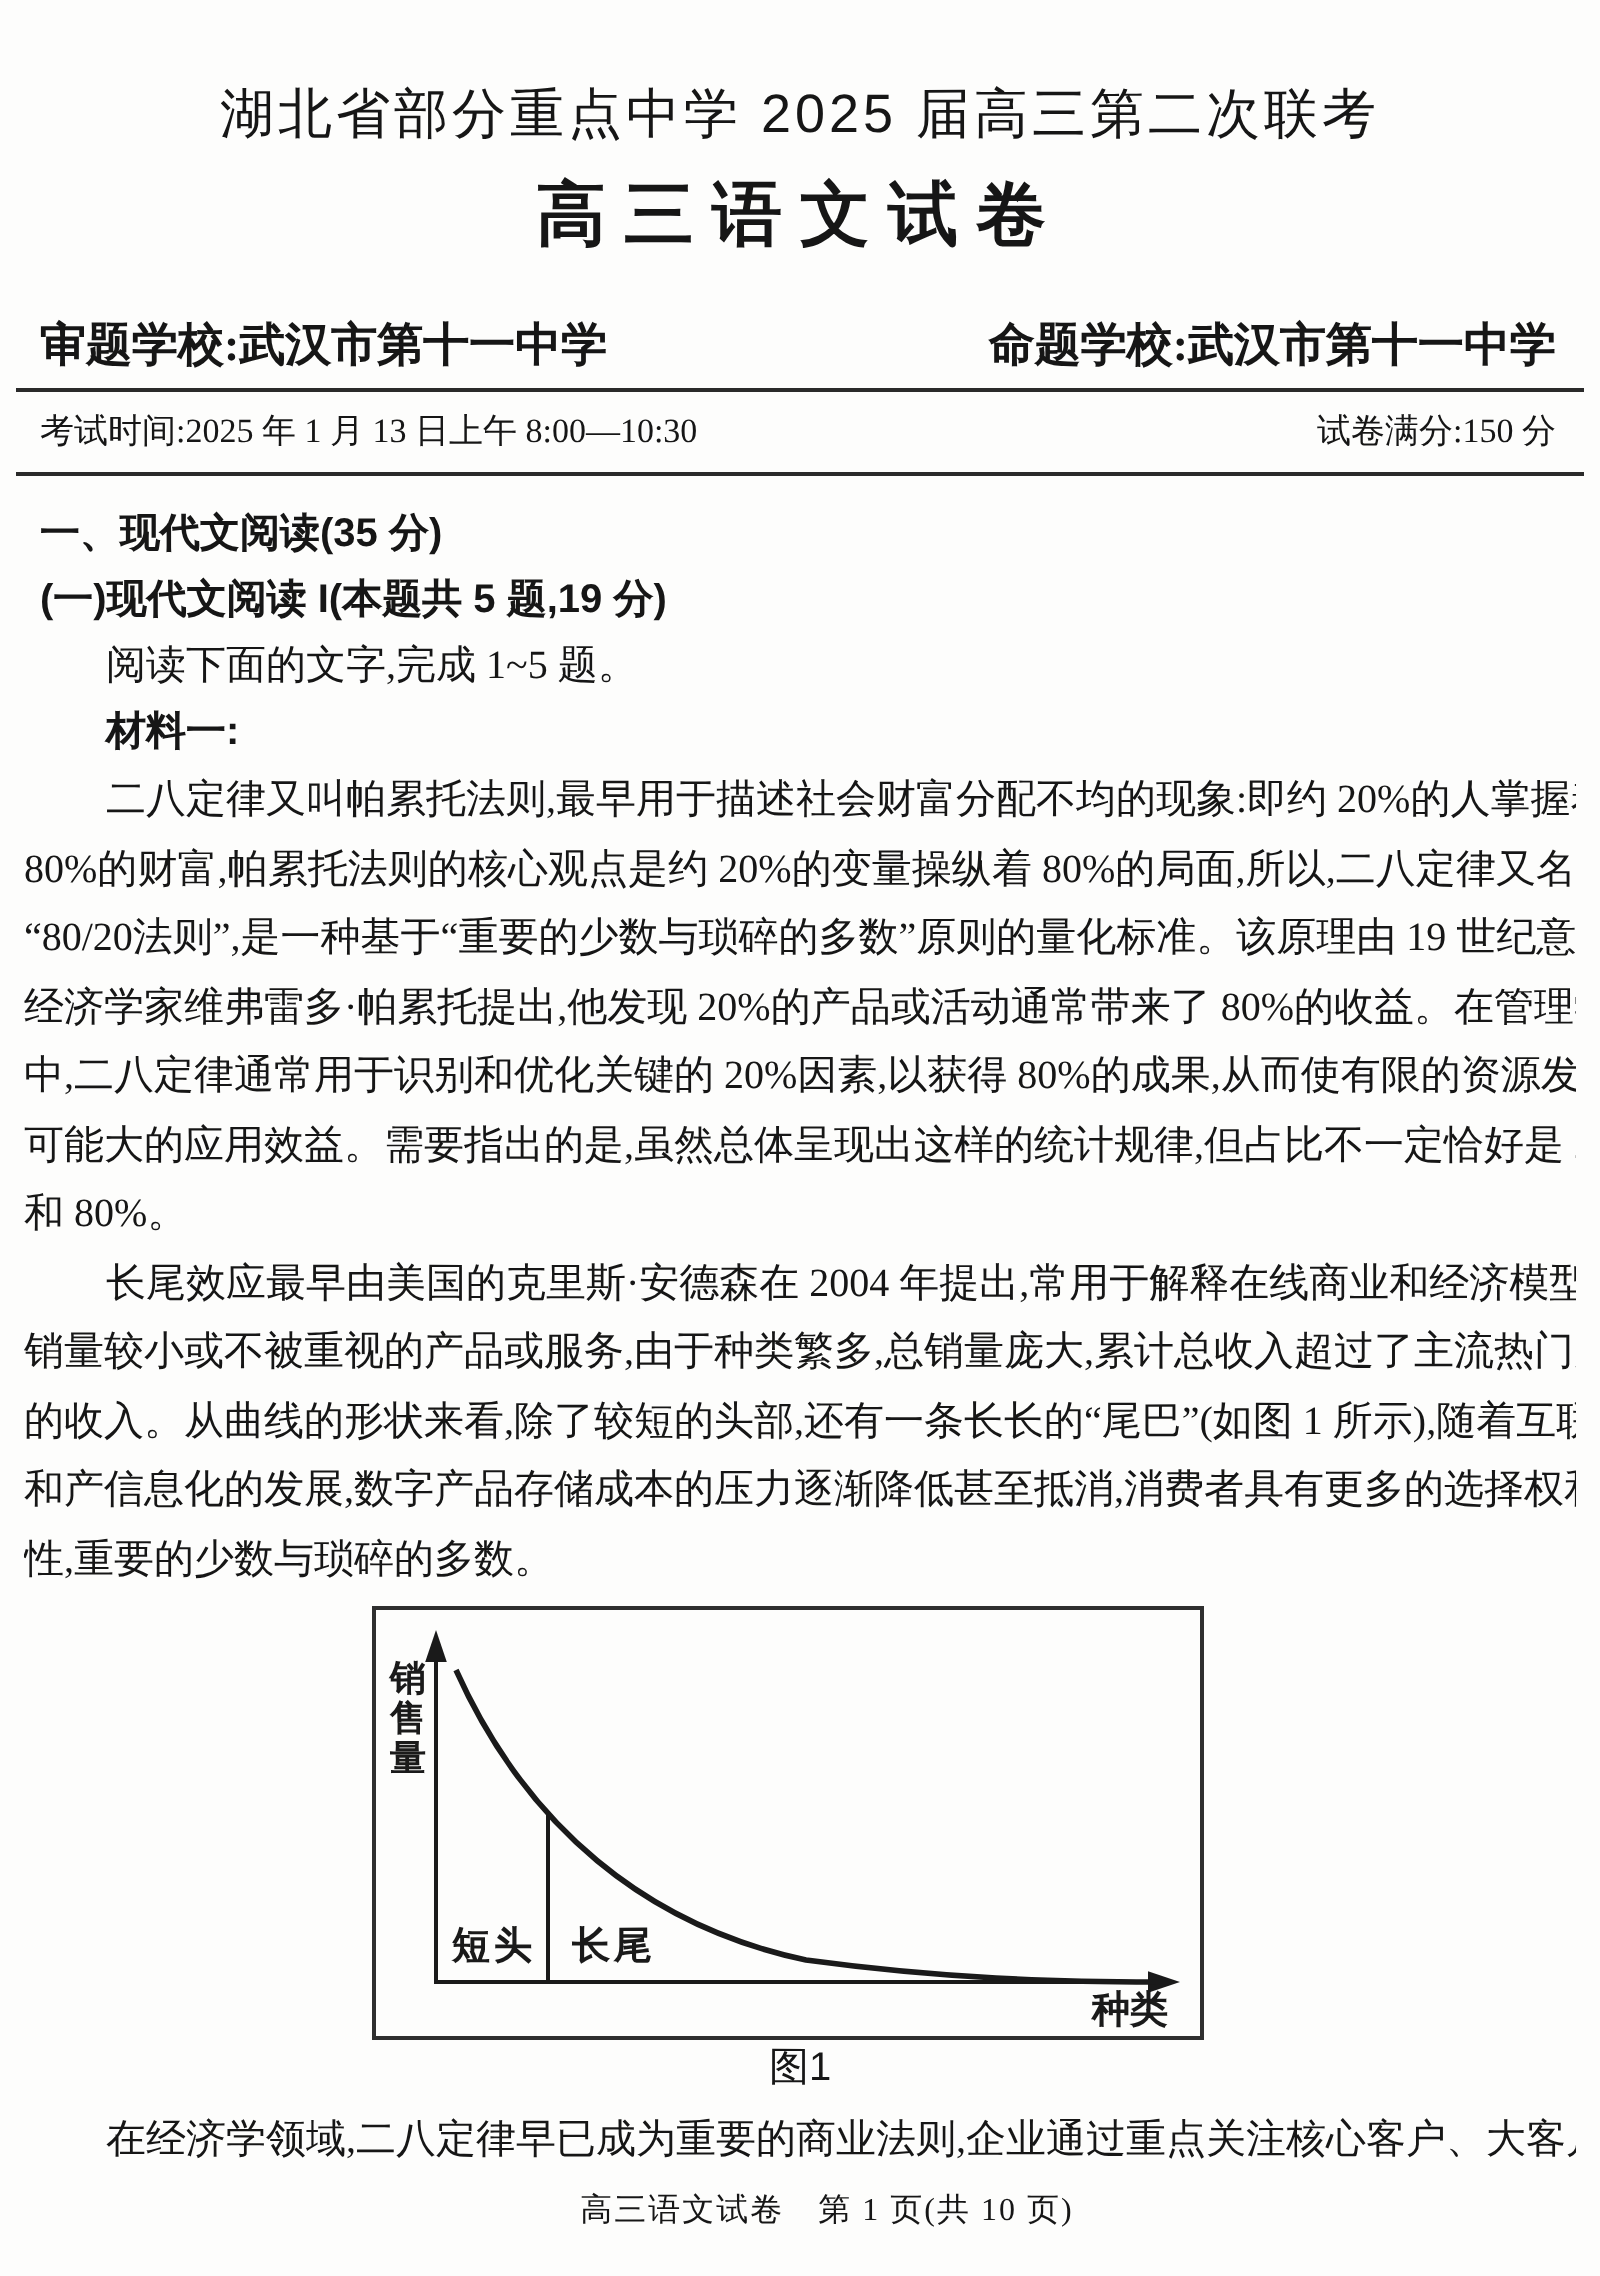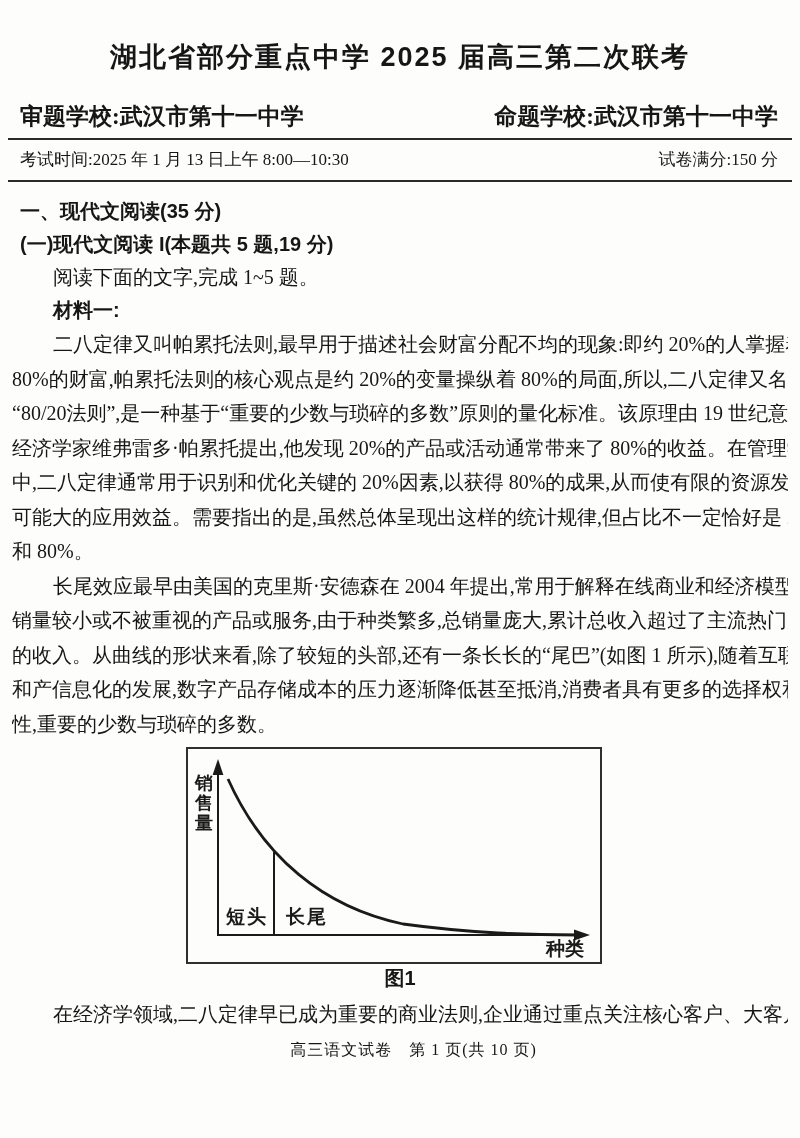--- a/index.html
+++ b/index.html
@@ -11,21 +11,21 @@
     color:#161616;
     font-family:"Liberation Serif","DejaVu Serif",serif;
     overflow:hidden;
     box-sizing:border-box;
   }
   .t-sans{font-family:"Liberation Sans","DejaVu Sans",sans-serif;}
 
   .exam-title{
     margin:42px 0 0 0;
     text-align:center;
-    font-size:27px;font-weight:700;letter-spacing:2px;
+    font-size:27px;font-weight:400;letter-spacing:2px;
     line-height:30px;
   }
   .paper-title{
     margin:16px 0 0 0;
     text-align:center;
     font-size:35px;font-weight:700;letter-spacing:9px;
     line-height:40px;
   }
   .schools-row{
     margin:30px 0 0 0;
@@ -62,39 +62,40 @@
   .figure-box{
     width:412px;height:213px;
     margin:6px 0 0 186px;
     border:2px solid #2f2f2f;
     background:#fdfdfc;
   }
   .figure-box svg{display:block;}
   .fig-caption{
     margin-top:1px;
     text-align:center;
-    font-size:20px;font-weight:700;line-height:26px;
+    font-size:20px;font-weight:400;line-height:26px;
   }
   .closing{margin:6px 12px 0 12px;}
   .closing .pline{text-align-last:justify;}
   .footer{
     margin-top:6px;
     text-align:center;
     font-size:16px;font-weight:400;line-height:24px;
     letter-spacing:1px;
     padding-left:27px;
   }
   .chart-label{font-family:"Liberation Sans","DejaVu Sans",sans-serif;fill:#1a1a1a;}
 </style>
 </head>
 <body>
 
 <div class="page">
 
   <div class="exam-title t-sans">湖北省部分重点中学 2025 届高三第二次联考</div>
+  <div class="paper-title t-sans">高三语文试卷</div>
 
   <div class="schools-row">
     <span>审题学校:武汉市第十一中学</span>
     <span>命题学校:武汉市第十一中学</span>
   </div>
 
   <div class="info-band">
     <span>考试时间:2025 年 1 月 13 日上午 8:00—10:30</span>
     <span>试卷满分:150 分</span>
   </div>

